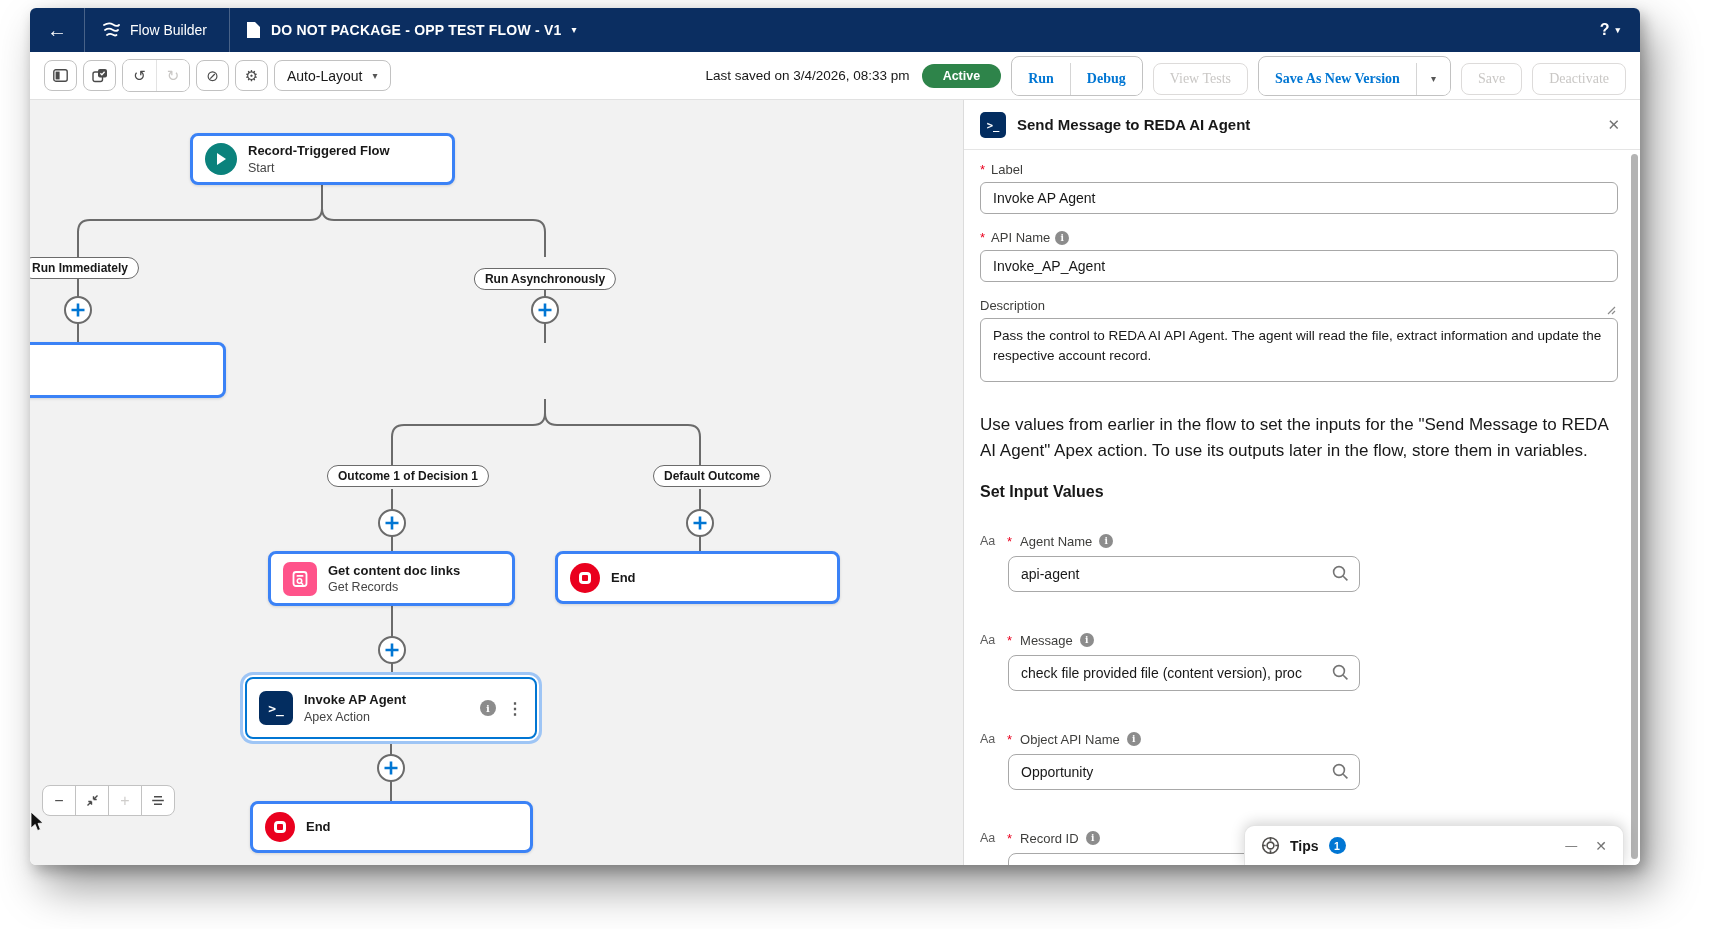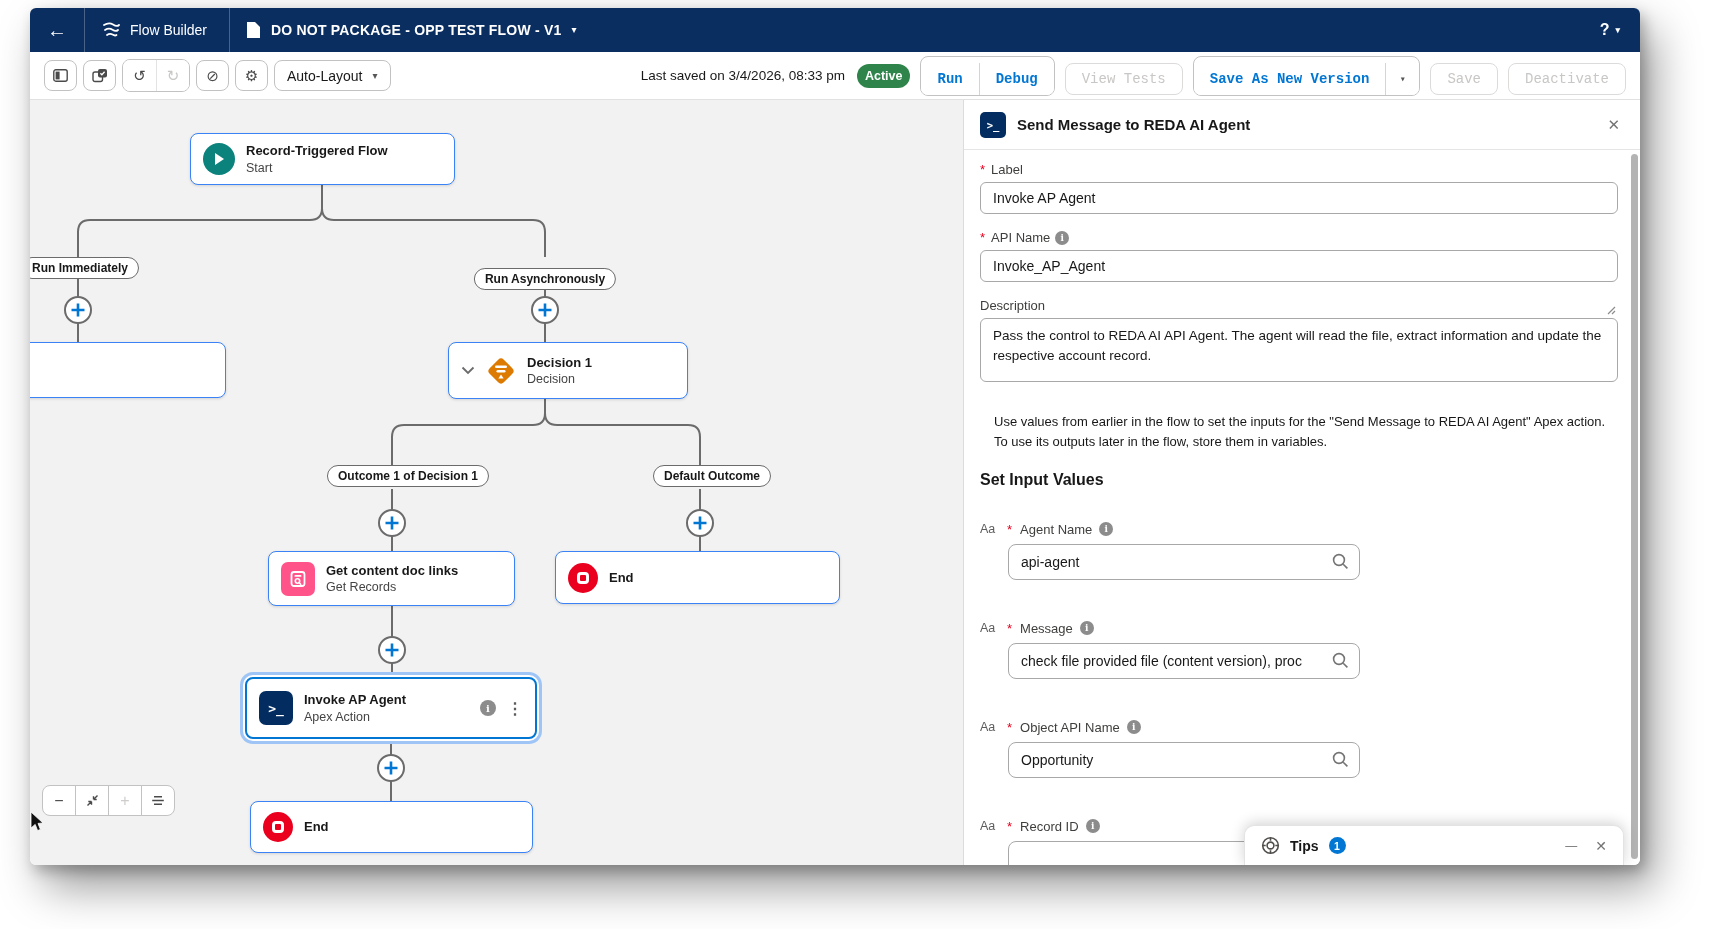--- a/index.html
+++ b/index.html
@@ -27,38 +27,38 @@
     display:flex; align-items:center; justify-content:center; color:#4a4a4a; font-size:15px; cursor:pointer; }
   .tb-group { display:flex; border:1px solid #c2c2c2; border-radius:8px; overflow:hidden; }
   .tb-group .seg { height:31px; min-width:33px; display:flex; align-items:center; justify-content:center; background:#fff; font-size:15px; color:#4a4a4a; cursor:pointer; }
   .tb-group .seg + .seg { border-left:1px solid #e3e3e3; }
   .seg.disabled, .tb-btn.disabled { color:#c9c7c5; }
   .autolayout { height:31px; padding:0 12px; border:1px solid #c2c2c2; border-radius:8px; background:#fff;
     display:flex; align-items:center; gap:10px; font-size:14px; color:#181818; cursor:pointer; }
   .autolayout .caret { color:#565656; }
   .tb-right { margin-left:auto; display:flex; align-items:center; gap:10px; }
   .last-saved { font-size:13.5px; color:#181818; margin-right:2px; }
-  .badge-active { background:#2e844a; color:#fff; font-size:12.5px; font-weight:bold; padding:5px 8px; border-radius:14px; }
+  .badge-active { background:#2e844a; color:#fff; font-size:12.5px; font-weight:bold; padding:5px 21px; border-radius:14px; }
   .btn { height:32px; padding:0 16px; background:#fff; border:1px solid #c2c2c2; border-radius:8px;
-    font-size:14px; display:flex; align-items:center; justify-content:center; cursor:pointer; font-family:Liberation Mono, monospace;margin-top:6px; }
+    font-size:14px; display:flex; align-items:center; justify-content:center; cursor:pointer; font-family:Liberation Serif, serif;margin-top:6px; }
   .btn.blue { color:#0176d3; font-weight:bold; }
   .btn.disabled { color:#c9c7c5; border-color:#dddbda; cursor:default; }
   .btn-group { display:flex; border:1px solid #c2c2c2; border-radius:8px; overflow:hidden; }
   .btn-group .btn { border:none; border-radius:0; }
   .btn-group .btn + .btn { border-left:1px solid #d5d5d5; }
   .btn-caret { width:34px; padding:0; color:#565656; font-size:10px; }
 
   
   .main { display:flex; height:765px; }
   .canvas { position:relative; width:933px; height:765px; background:#f2f2f2; overflow:hidden; flex:none; }
   .panel { position:relative; flex:1; background:#fff; border-left:1px solid #dcdcdc; overflow:hidden; }
 
   
   .connектors, .connectors-svg { position:absolute; left:0; top:0; }
-  .node-card { position:absolute; background:#fff; border:1px solid #3b82f6; border-radius:8px;
+  .node-card { position:absolute; background:#fff; border:3px solid #3b82f6; border-radius:8px;
     box-shadow:0 1px 3px rgba(0,0,0,.13); display:flex; align-items:center; padding:0 12px; gap:11px; cursor:pointer; }
   .node-title { font-size:13px; font-weight:bold; color:#181818; line-height:1.35; }
   .node-sub { font-size:12.5px; color:#444; line-height:1.3; }
   .pill { position:absolute; transform:translateX(-50%); background:#fff; border:1.5px solid #6b6b6b; border-radius:13px;
     padding:3px 10px; font-size:12px; font-weight:bold; color:#181818; white-space:nowrap; }
   .icon-sq { flex:none; display:flex; align-items:center; justify-content:center; }
   .start-circle { width:32px; height:32px; border-radius:50%; background:#0b827c; }
   .diamond-wrap { width:36px; height:36px; position:relative; }
   .selected { border:2px solid #0176d3; box-shadow:0 0 0 2px #ffffff, 0 0 0 5px #9ec5f5; }
   .apex-icon { width:34px; height:34px; background:#032d60; border-radius:7px; color:#fff;
@@ -83,21 +83,21 @@
   .panel-title { font-size:15px; font-weight:bold; color:#181818; }
   .panel-close { margin-left:auto; color:#747474; font-size:15px; cursor:pointer; padding:4px; }
   .panel-body { padding:12px 22px 0 16px; height:715px; overflow:hidden; position:relative; }
   .fld-label { display:flex; align-items:center; gap:5px; font-size:13px; color:#3e3e3c; margin-bottom:5px; }
   .req { color:#ea001e; font-size:13px; margin-right:1px; }
   .text-input { width:100%; height:32px; border:1px solid #a8a8a8; border-radius:6px; padding:0 12px; font-size:14px; color:#181818;
     font-family:inherit; background:#fff; }
   .desc-area { width:100%; height:64px; border:1px solid #a8a8a8; border-radius:6px; padding:7px 12px; font-size:13.5px; color:#181818;
     font-family:inherit; resize:none; line-height:1.45; position:relative; }
   .fld-group { margin-top:16px; }
-  .help-text { margin-top:26px; font-size:13px; color:#181818; line-height:1.5;margin-left:14px; }
+  .help-text { margin-top:26px; font-size:17px; color:#181818; line-height:1.5; }
   .section-title { margin-top:20px; font-size:16px; font-weight:bold; color:#181818; }
   .in-row { margin-top:33px; }
   .in-row + .in-row { margin-top:41px; }
   .in-row .lbl-line { display:flex; align-items:flex-start; gap:7px; font-size:13px; color:#3e3e3c; }
   .aa { color:#5c5c5c; font-size:12.5px; flex:none; width:20px; }
   .lookup-wrap { position:relative; width:352px; margin-left:28px; margin-top:7px; }
   .lookup-input { width:100%; height:36px; border:1px solid #a8a8a8; border-radius:8px; padding:0 34px 0 12px; font-size:14px; color:#181818; font-family:inherit; background:#fff; }
   .search-ic { position:absolute; right:10px; top:8px; }
   .resize-handle { position:absolute; right:24px; margin-top:-12px; }
   .scrollbar { position:absolute; right:2px; top:54px; bottom:6px; width:7px; background:#b4b4b4; border-radius:4px; }
@@ -257,37 +257,20 @@
           <div class="node-title">Record-Triggered Flow</div>
           <div class="node-sub">Start</div>
         </div>
       </div>
 
       <div class="pill" style="left:50px; top:157px;">Run Immediately</div>
       <div class="pill" style="left:515px; top:168px;">Run Asynchronously</div>
 
       <div class="node-card" style="left:-40px; top:242px; width:236px; height:56px;"></div>
 
-      <div class="node-card" style="left:418px; top:242px; width:240px; height:57px; gap:8px;">
-        <svg width="14" height="9" viewBox="0 0 14 9">
-          <path d="M1.5,1.5 L7,7 L12.5,1.5" fill="none" stroke="#6b6b6b" stroke-width="1.8"></path>
-        </svg>
-        <div class="icon-sq diamond-wrap">
-          <svg width="36" height="36" viewBox="0 0 36 36">
-            <rect x="8" y="8" width="20" height="20" rx="4" fill="#dd7a01" transform="rotate(45 18 18)"></rect>
-            <rect x="12" y="12.5" width="12" height="2.6" rx="1.3" fill="#fff"></rect>
-            <rect x="13.5" y="17" width="9" height="2.6" rx="1.3" fill="#fff"></rect>
-            <path d="M18,21.5 l2.6,4 h-5.2 z" fill="#fff"></path>
-          </svg>
-        </div>
-        <div>
-          <div class="node-title">Decision 1</div>
-          <div class="node-sub">Decision</div>
-        </div>
-      </div>
 
       <div class="pill" style="left:378px; top:365px;">Outcome 1 of Decision 1</div>
       <div class="pill" style="left:682px; top:365px;">Default Outcome</div>
 
       <div class="node-card" style="left:238px; top:451px; width:247px; height:55px;">
         <div class="icon-sq getrec-sq" style="display:flex;align-items:center;justify-content:center;">
           <svg width="18" height="18" viewBox="0 0 18 18">
             <rect x="2.5" y="2" width="13" height="14" rx="2.5" fill="none" stroke="#fff" stroke-width="1.8"></rect>
             <rect x="5.5" y="5" width="7" height="1.8" rx="0.9" fill="#fff"></rect>
             <circle cx="8.5" cy="11" r="2.2" fill="none" stroke="#fff" stroke-width="1.6"></circle>

